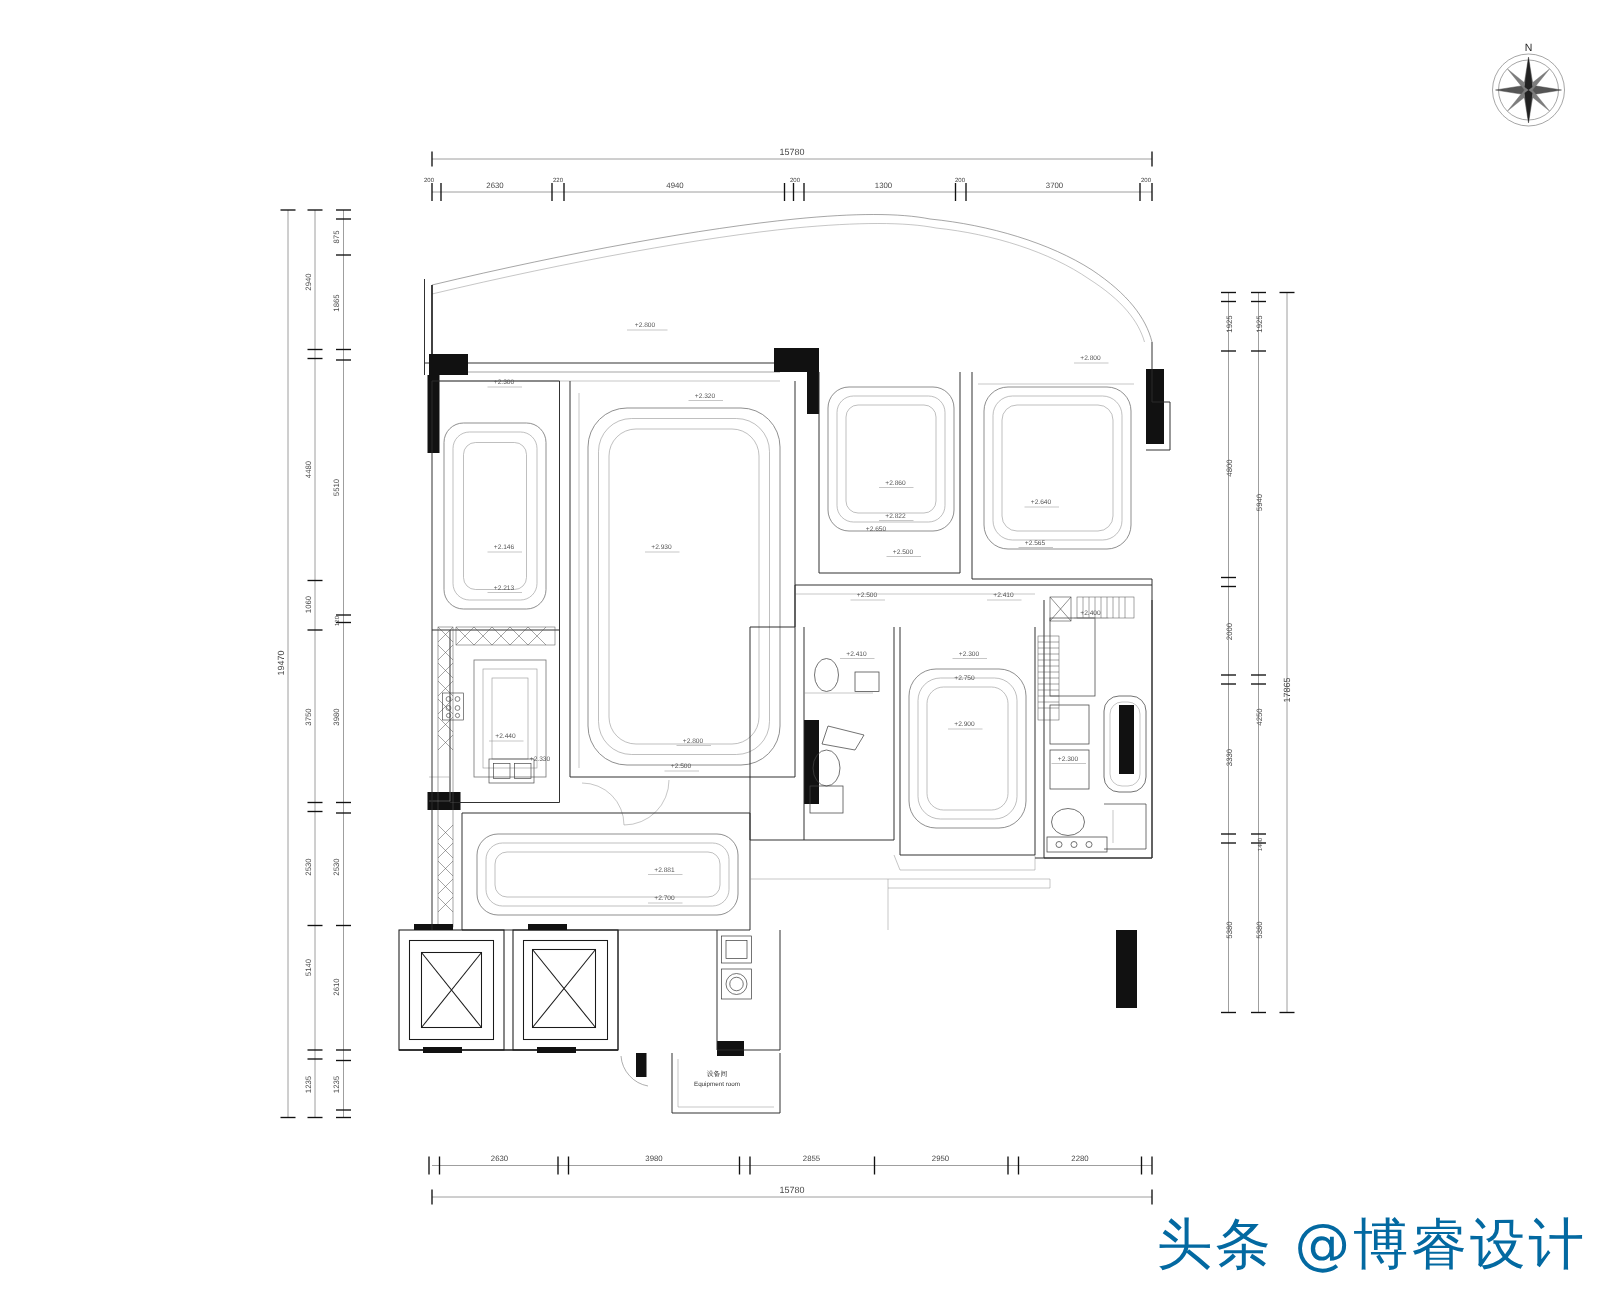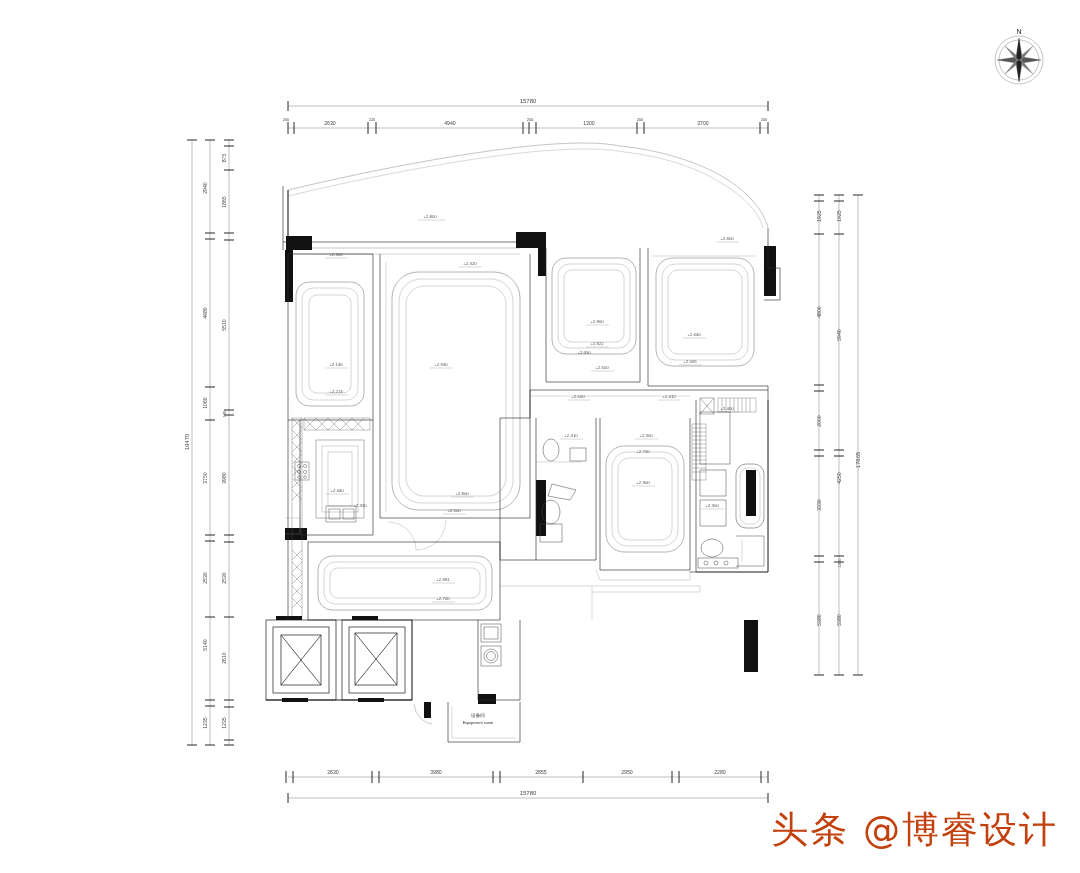--- a/index.html
+++ b/index.html
@@ -15,21 +15,21 @@
   .wall-thin{fill:none;stroke:#2b2b2b;stroke-width:0.65;}
   .hair{fill:none;stroke:#6a6a6a;stroke-width:0.4;}
   .hair2{fill:none;stroke:#8a8a8a;stroke-width:0.33;}
   .ceil{fill:none;stroke:#777;stroke-width:0.55;}
   .ceil2{fill:none;stroke:#999;stroke-width:0.42;}
   .solid{fill:#111;stroke:none;}
   .dimline{stroke:#707070;stroke-width:0.45;fill:none;}
   .tick{stroke:#111;stroke-width:0.9;}
   .fix{fill:none;stroke:#444;stroke-width:0.5;}
   .watermark{position:absolute;right:22px;bottom:18px;font-size:37px;
-             font-family:"DejaVu Sans",sans-serif;color:#c2410c;letter-spacing:2px;
+             font-family:"DejaVu Sans",sans-serif;color:#0369a1;letter-spacing:2px;
              white-space:nowrap;font-weight:500;}
 </style>
 </head>
 <body>
 
 <div id="plan-root">
 <svg width="1080" height="873" viewBox="0 0 1080 873" xmlns="http://www.w3.org/2000/svg">
 
   <rect x="0" y="0" width="1080" height="873" fill="#ffffff"></rect>
 

